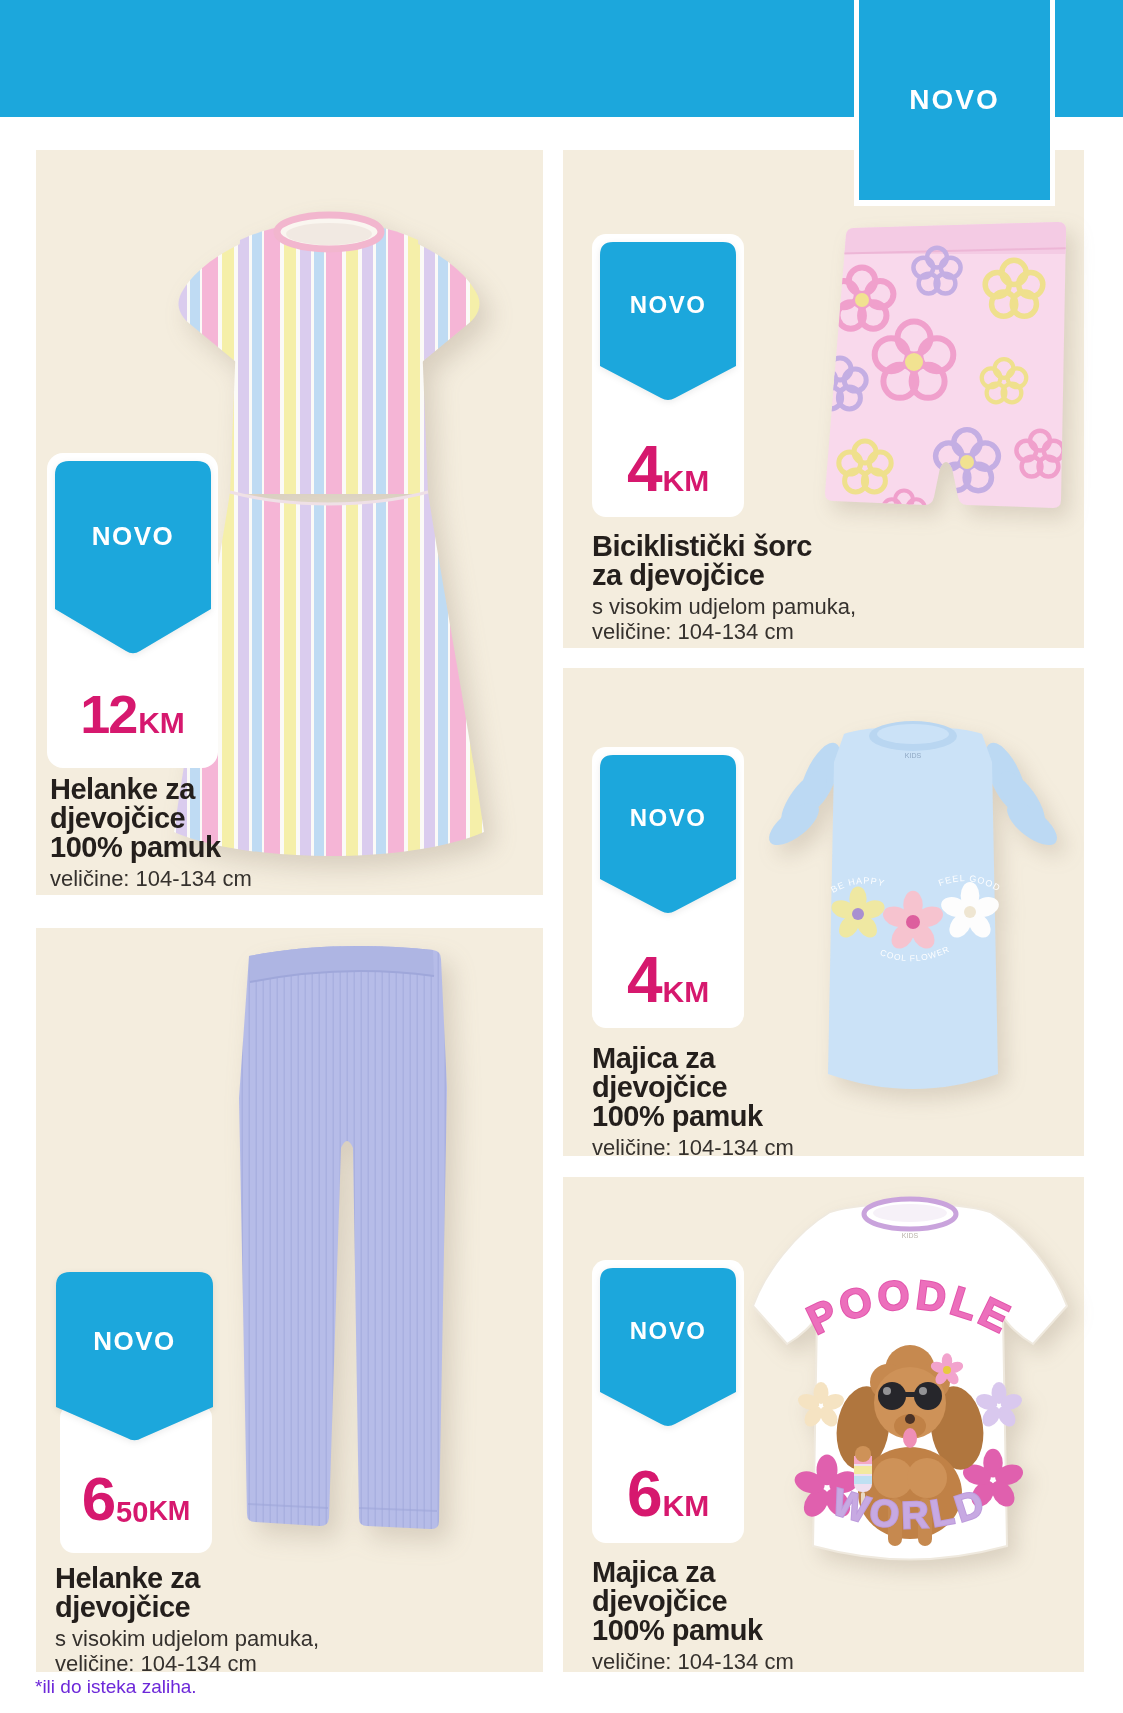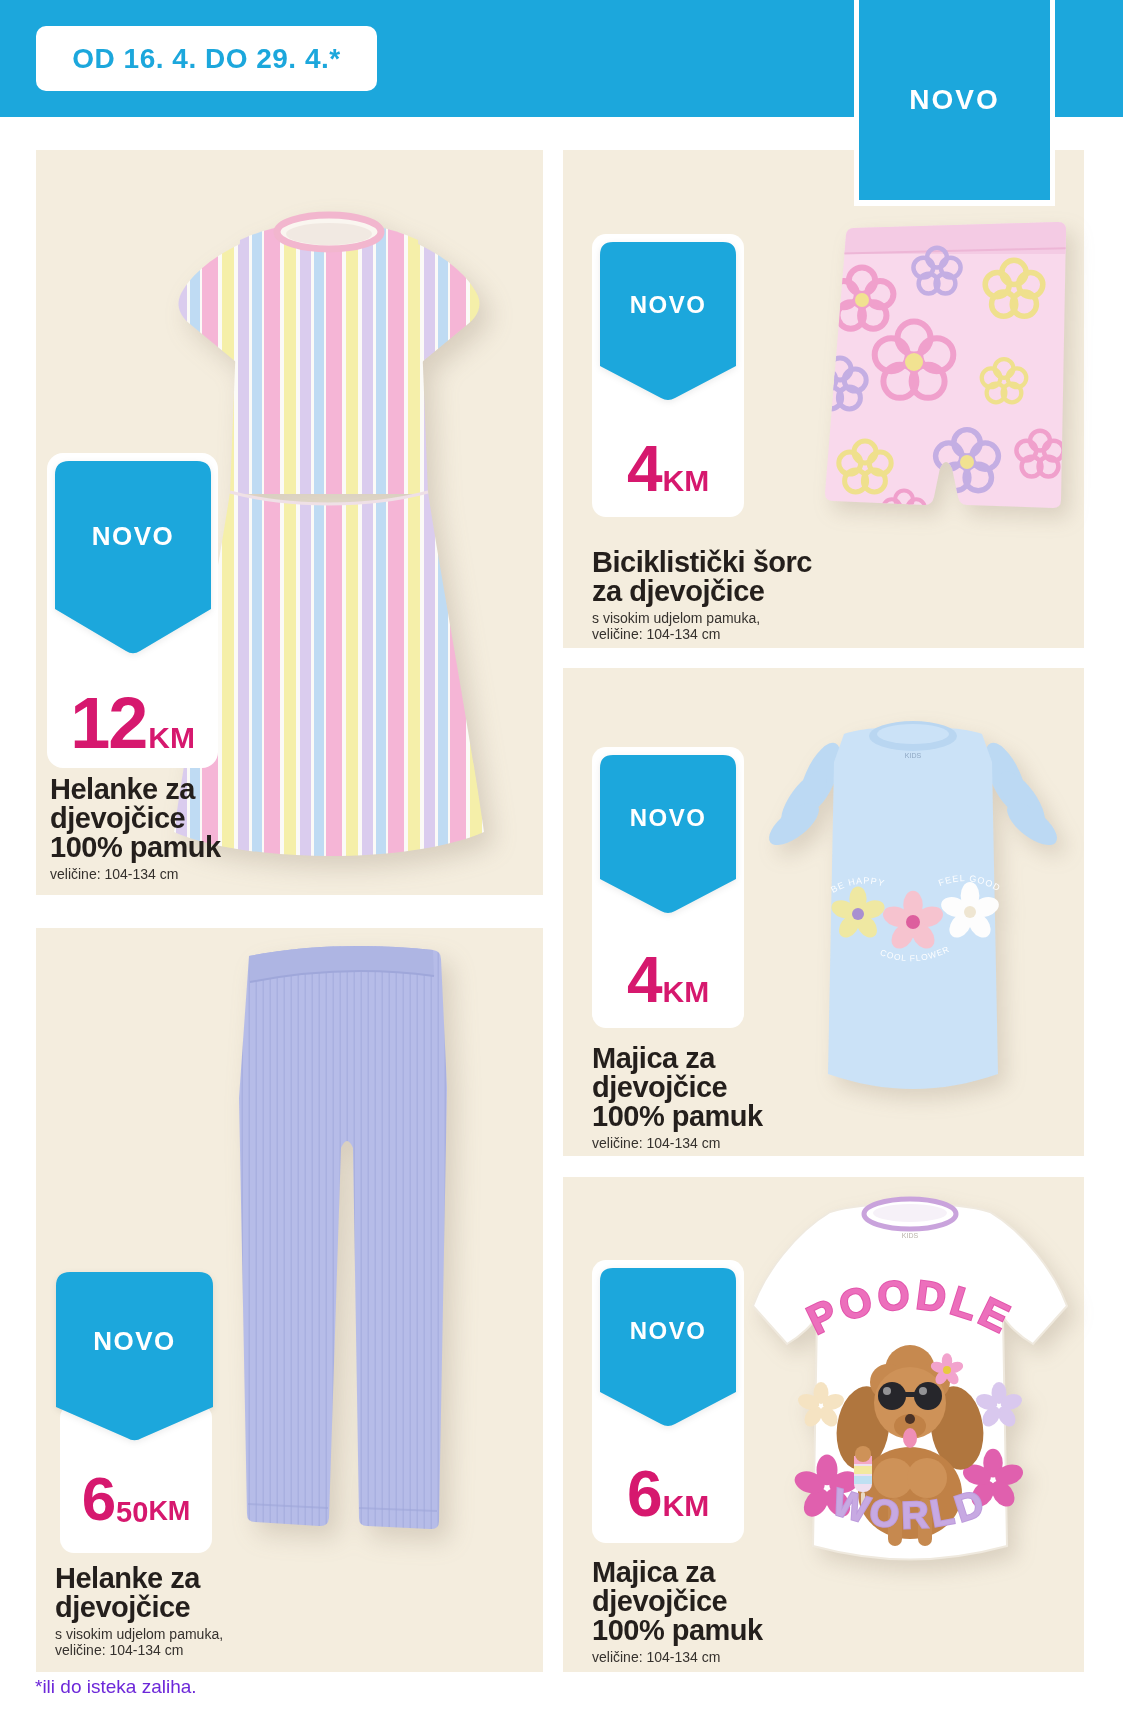--- a/index.html
+++ b/index.html
@@ -16,47 +16,44 @@
   .cornernovo span{color:#fff;font-weight:bold;font-size:28px;letter-spacing:2px;}
   
   .card{position:absolute;background:#F4EDDE;}
   
   .pricebox{position:absolute;background:#ffffff;border-radius:16px;z-index:3;}
   .ribbon{position:absolute;z-index:4;filter:drop-shadow(0 2px 3px rgba(0,0,0,0.08));}
   .novo{position:absolute;z-index:5;color:#ffffff;font-weight:bold;text-align:center;
         letter-spacing:1.5px;}
   .price{position:absolute;z-index:5;display:flex;justify-content:center;align-items:baseline;
          color:#D6186E;font-weight:bold;}
-  .price .amt{font-size:72px;line-height:1;letter-spacing:-2px;}
+  .price .amt{font-size:54px;line-height:1;letter-spacing:-2px;}
   .price .cur{font-size:30px;line-height:1;margin-left:2px;}
   .price.sm .amt{font-size:64px;}
   .price.p5{align-items:flex-end;}
   .price.p5 .amt{font-size:62px;}
   .price.p5 .stack{display:inline-flex;flex-direction:row;line-height:0.95;margin-bottom:3px;margin-left:2px;}
   .price.p5 .sup{font-size:29px;}
   .price.p5 .cur5{font-size:27px;margin-left:0;}
   
   .pinfo{position:absolute;z-index:5;color:#241F1C;}
   .pinfo .t{display:block;font-weight:bold;font-size:29px;line-height:1.0;letter-spacing:-0.5px;}
-  .pinfo .d{display:block;font-size:14px;line-height:1.12;color:#35312D;font-weight:normal;}
+  .pinfo .d{display:block;font-size:22px;line-height:1.12;color:#35312D;font-weight:normal;}
   .pinfo .d.first{margin-top:5px;}
   .foot{position:absolute;left:35px;top:1676px;font-size:19px;color:#6d28d9;}
   .prod{position:absolute;z-index:2;}
   .sh1{filter:drop-shadow(10px 12px 12px rgba(120,100,80,0.22));}
   .sh2{filter:drop-shadow(8px 10px 10px rgba(120,100,80,0.20));}
 </style>
 </head>
 <body>
 
 <div class="page">
 
   <div class="banner"></div>
-  <div class="datepill">
-    <span>OD 16. 4. DO 29. 4.*</span>
-  </div>
   <div class="cornernovo">
     <span>NOVO</span>
   </div>
 
   <div class="card" style="left:36px;top:150px;width:507px;height:745px;"></div>
   <svg class="prod sh1" style="left:140px;top:192px;" width="378" height="700" viewBox="0 0 378 700">
     <defs>
       <pattern id="stp" width="62" height="8" patternUnits="userSpaceOnUse">
         <rect width="62" height="8" fill="#FBFAF7"></rect>
         <rect x="0" width="16" height="8" fill="#F5B5D6"></rect>
@@ -126,21 +123,21 @@
   </svg>
   <div class="pricebox" style="left:592px;top:234px;width:152px;height:283px;border-radius:14px;"></div>
   <svg class="ribbon" style="left:600px;top:242px;" width="136" height="160" viewBox="0 0 136 160">
     <path d="M13 0 H123 Q136 0 136 13 V124 L75 156 Q68 160 61 156 L0 124 V13 Q0 0 13 0 Z" fill="#1CA7DC"></path>
   </svg>
   <div class="novo" style="left:600px;top:291px;width:136px;font-size:24px;">NOVO</div>
   <div class="price sm" style="left:592px;top:437px;width:152px;">
     <span class="amt">4</span>
       <span class="cur">KM</span>
   </div>
-  <div class="pinfo" style="left:592px;top:532px;margin-top:16px;">
+  <div class="pinfo" style="left:592px;top:532px;">
     <span class="t">Biciklistički šorc</span>
     <span class="t">za djevojčice</span>
     <span class="d first">s visokim udjelom pamuka,</span>
     <span class="d">veličine: 104-134 cm</span>
   </div>
 
   <div class="card" style="left:563px;top:668px;width:521px;height:488px;"></div>
   <svg class="prod sh2" style="left:740px;top:706px;" width="346" height="400" viewBox="0 0 346 400">
     <defs>
       <g id="pf">

